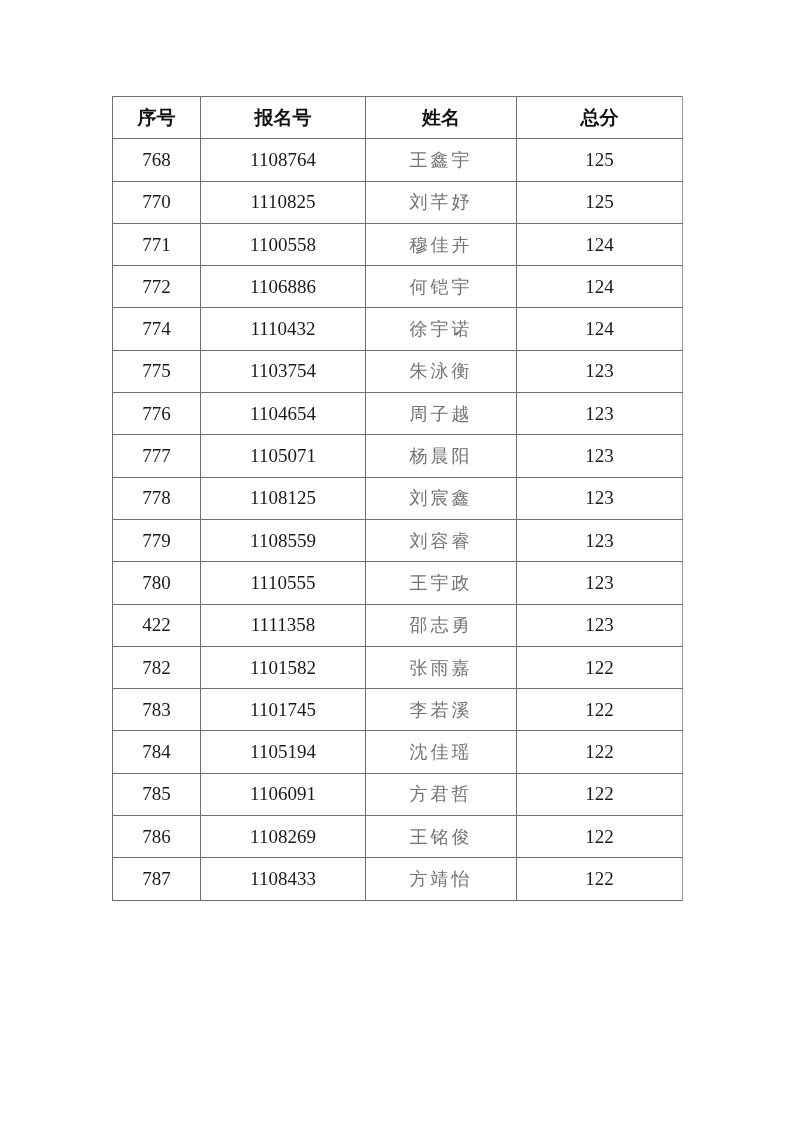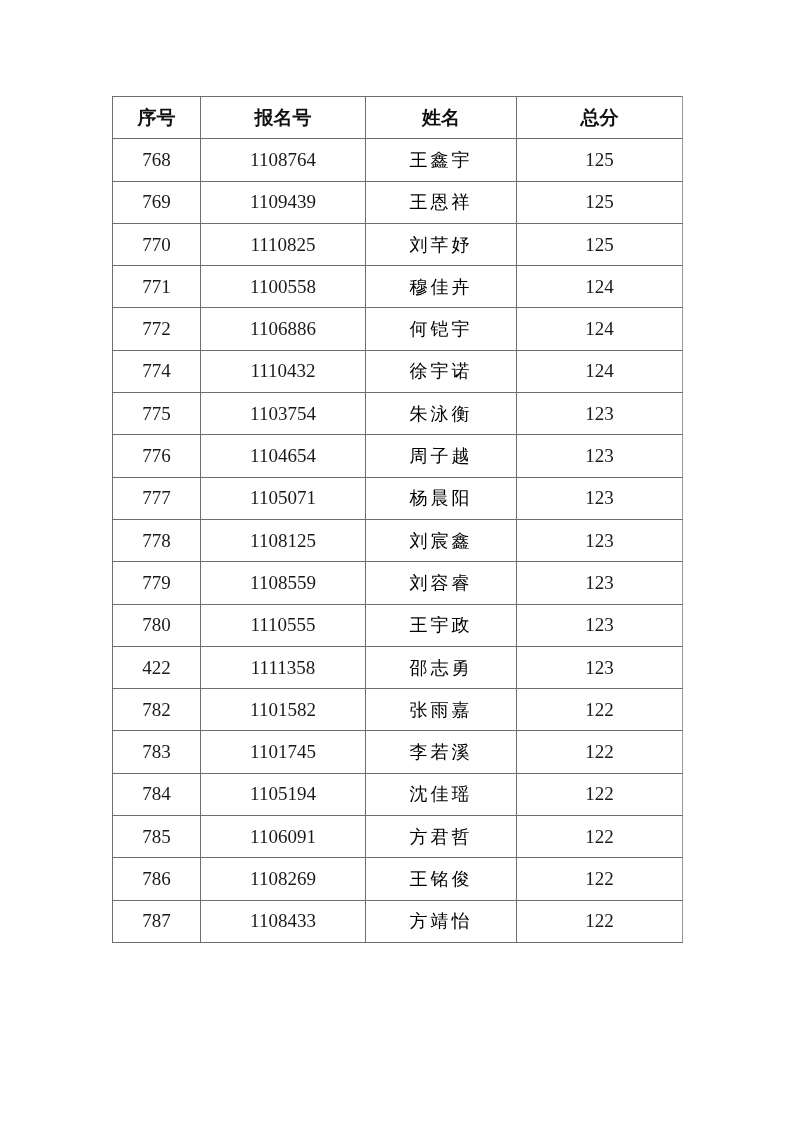--- a/index.html
+++ b/index.html
@@ -48,21 +48,21 @@
       color: #111111;
     }
     table.score-table td {
       font-family: "Liberation Serif", "DejaVu Serif", serif;
       font-size: 19px;
     }
     table.score-table td.name {
       font-family: "DejaVu Serif", "Liberation Serif", serif;
       font-size: 18px;
       letter-spacing: 3px;
-      color: #000000;
+      color: #737373;
     }
     col.c1 { width: 88px; }
     col.c2 { width: 165px; }
     col.c3 { width: 151px; }
     col.c4 { width: 166px; }
   </style>
 </head>
 <body>
 
 <div class="page">
@@ -79,26 +79,20 @@
         <th>报名号</th>
         <th>姓名</th>
         <th class="c4">总分</th>
       </tr>
     </thead>
     <tbody id="table-body">
     <tr>
           <td>768</td>
           <td>1108764</td>
           <td class="name">王鑫宇</td>
-          <td class="c4">125</td>
-        </tr>
-        <tr>
-          <td>769</td>
-          <td>1109439</td>
-          <td class="name">王恩祥</td>
           <td class="c4">125</td>
         </tr>
         <tr>
           <td>770</td>
           <td>1110825</td>
           <td class="name">刘芊妤</td>
           <td class="c4">125</td>
         </tr>
         <tr>
           <td>771</td>

